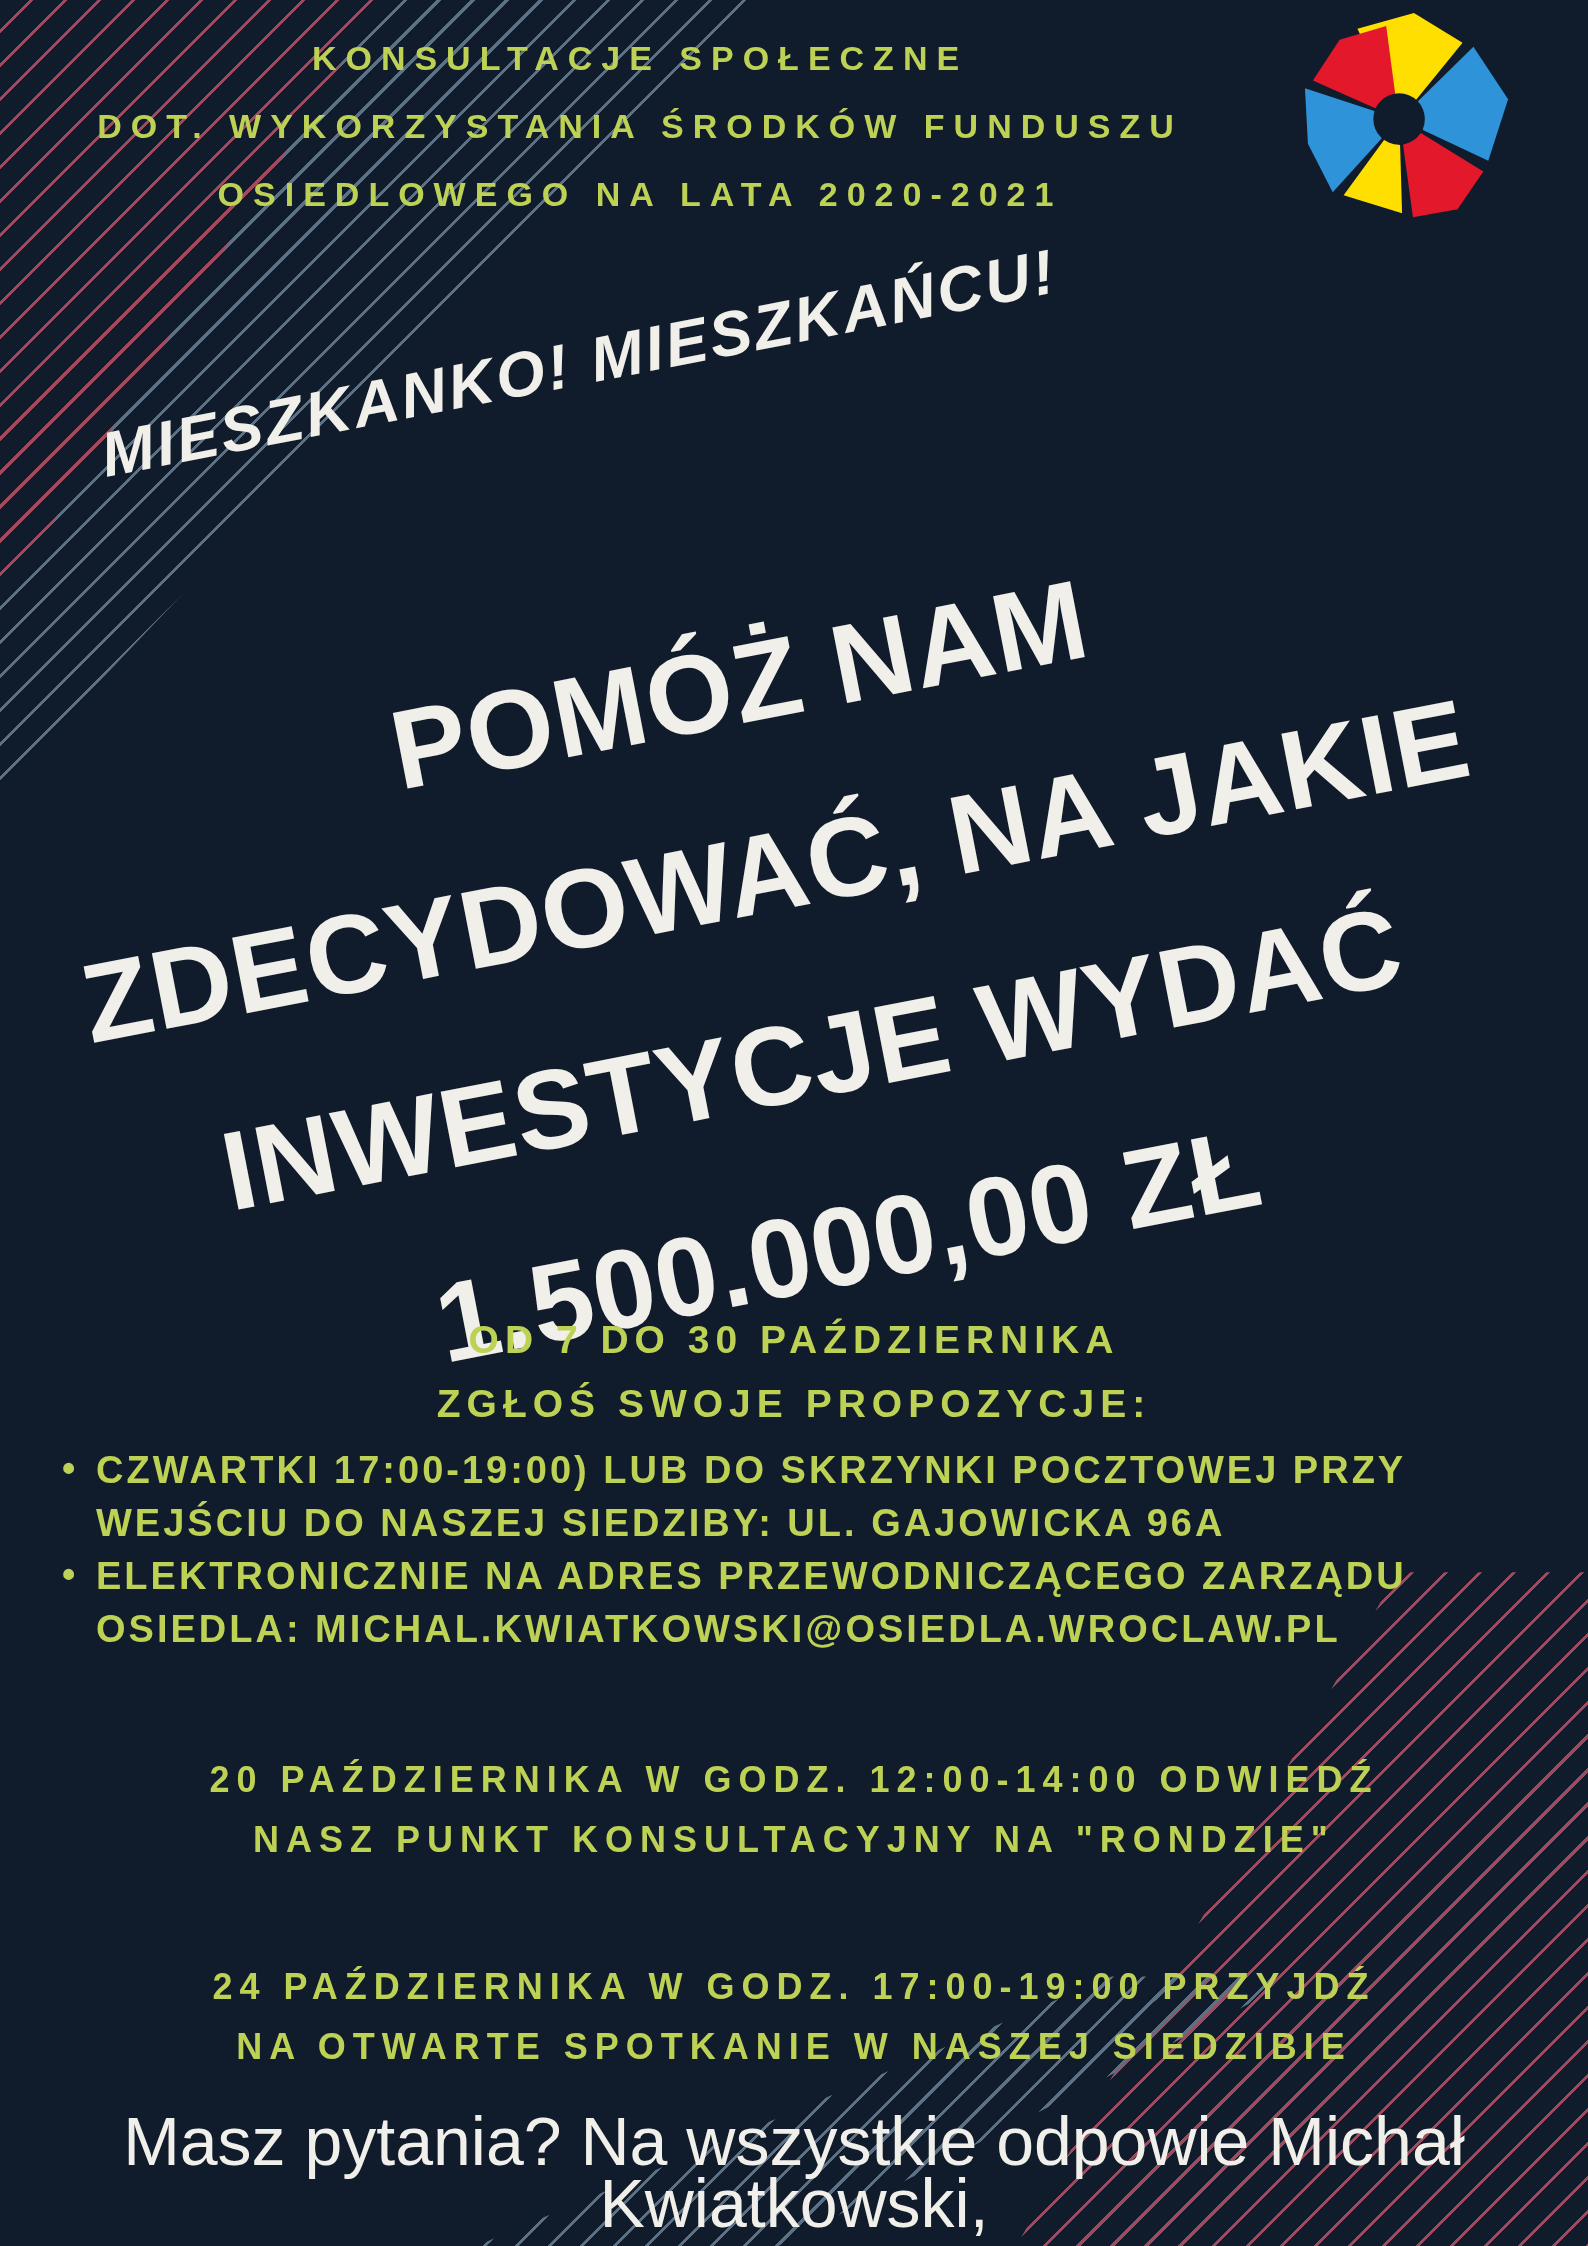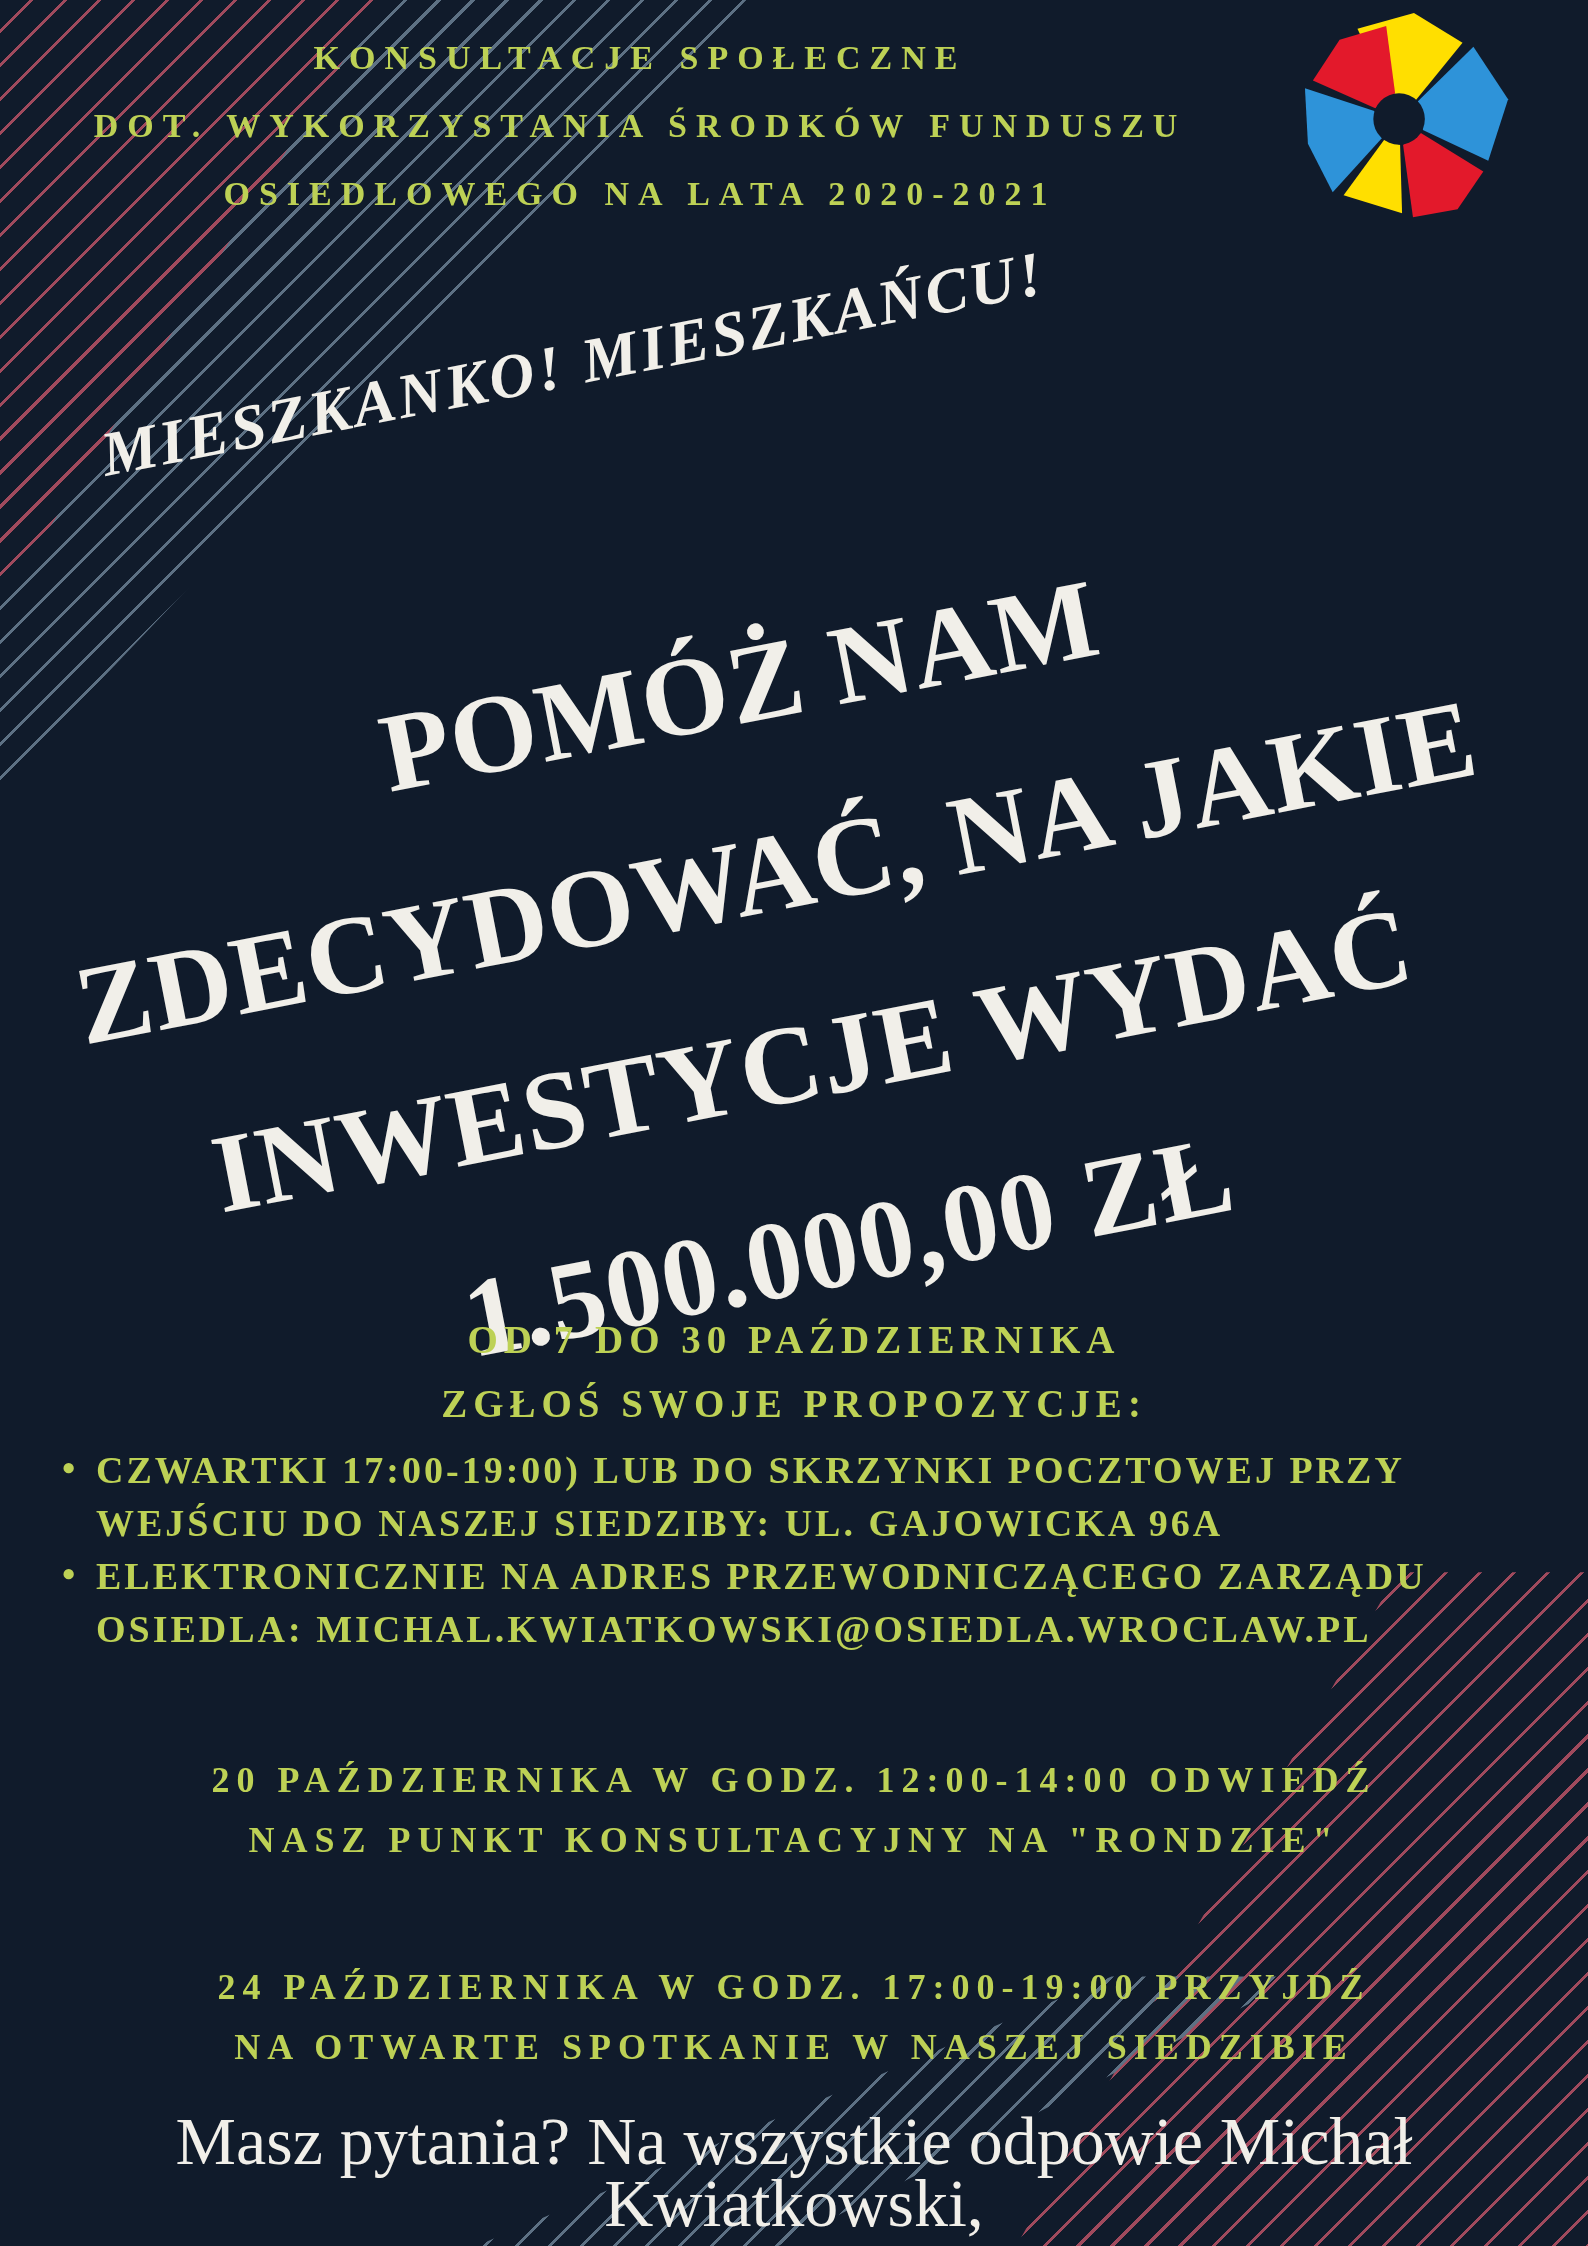--- a/index.html
+++ b/index.html
@@ -1,21 +1,21 @@
 <!DOCTYPE html>
 <html><head>
 <meta charset="utf-8">
 <style>
   html,body{margin:0;padding:0;background:#0b1422;}
   .poster{
     position:relative;
     width:1588px;height:2246px;
     background:#101b2b;
     overflow:hidden;
-    font-family:Liberation Serif, serif;
+    font-family:Liberation Sans, sans-serif;
   }
   
   .stripes{position:absolute;inset:0;pointer-events:none;}
   .stripes.red-tl{
     background:repeating-linear-gradient(135deg, transparent 0 21px, var(--stripe-red) 21px 24px);
     clip-path:polygon(0 0, 25% 0, 0 28%);
   }
   .stripes.gray-tl{
     background:repeating-linear-gradient(135deg, transparent 0 21px, var(--stripe-gray) 21px 24px);
     clip-path:polygon(24% 0, 47% 0, 0 35%, 0 27%);

